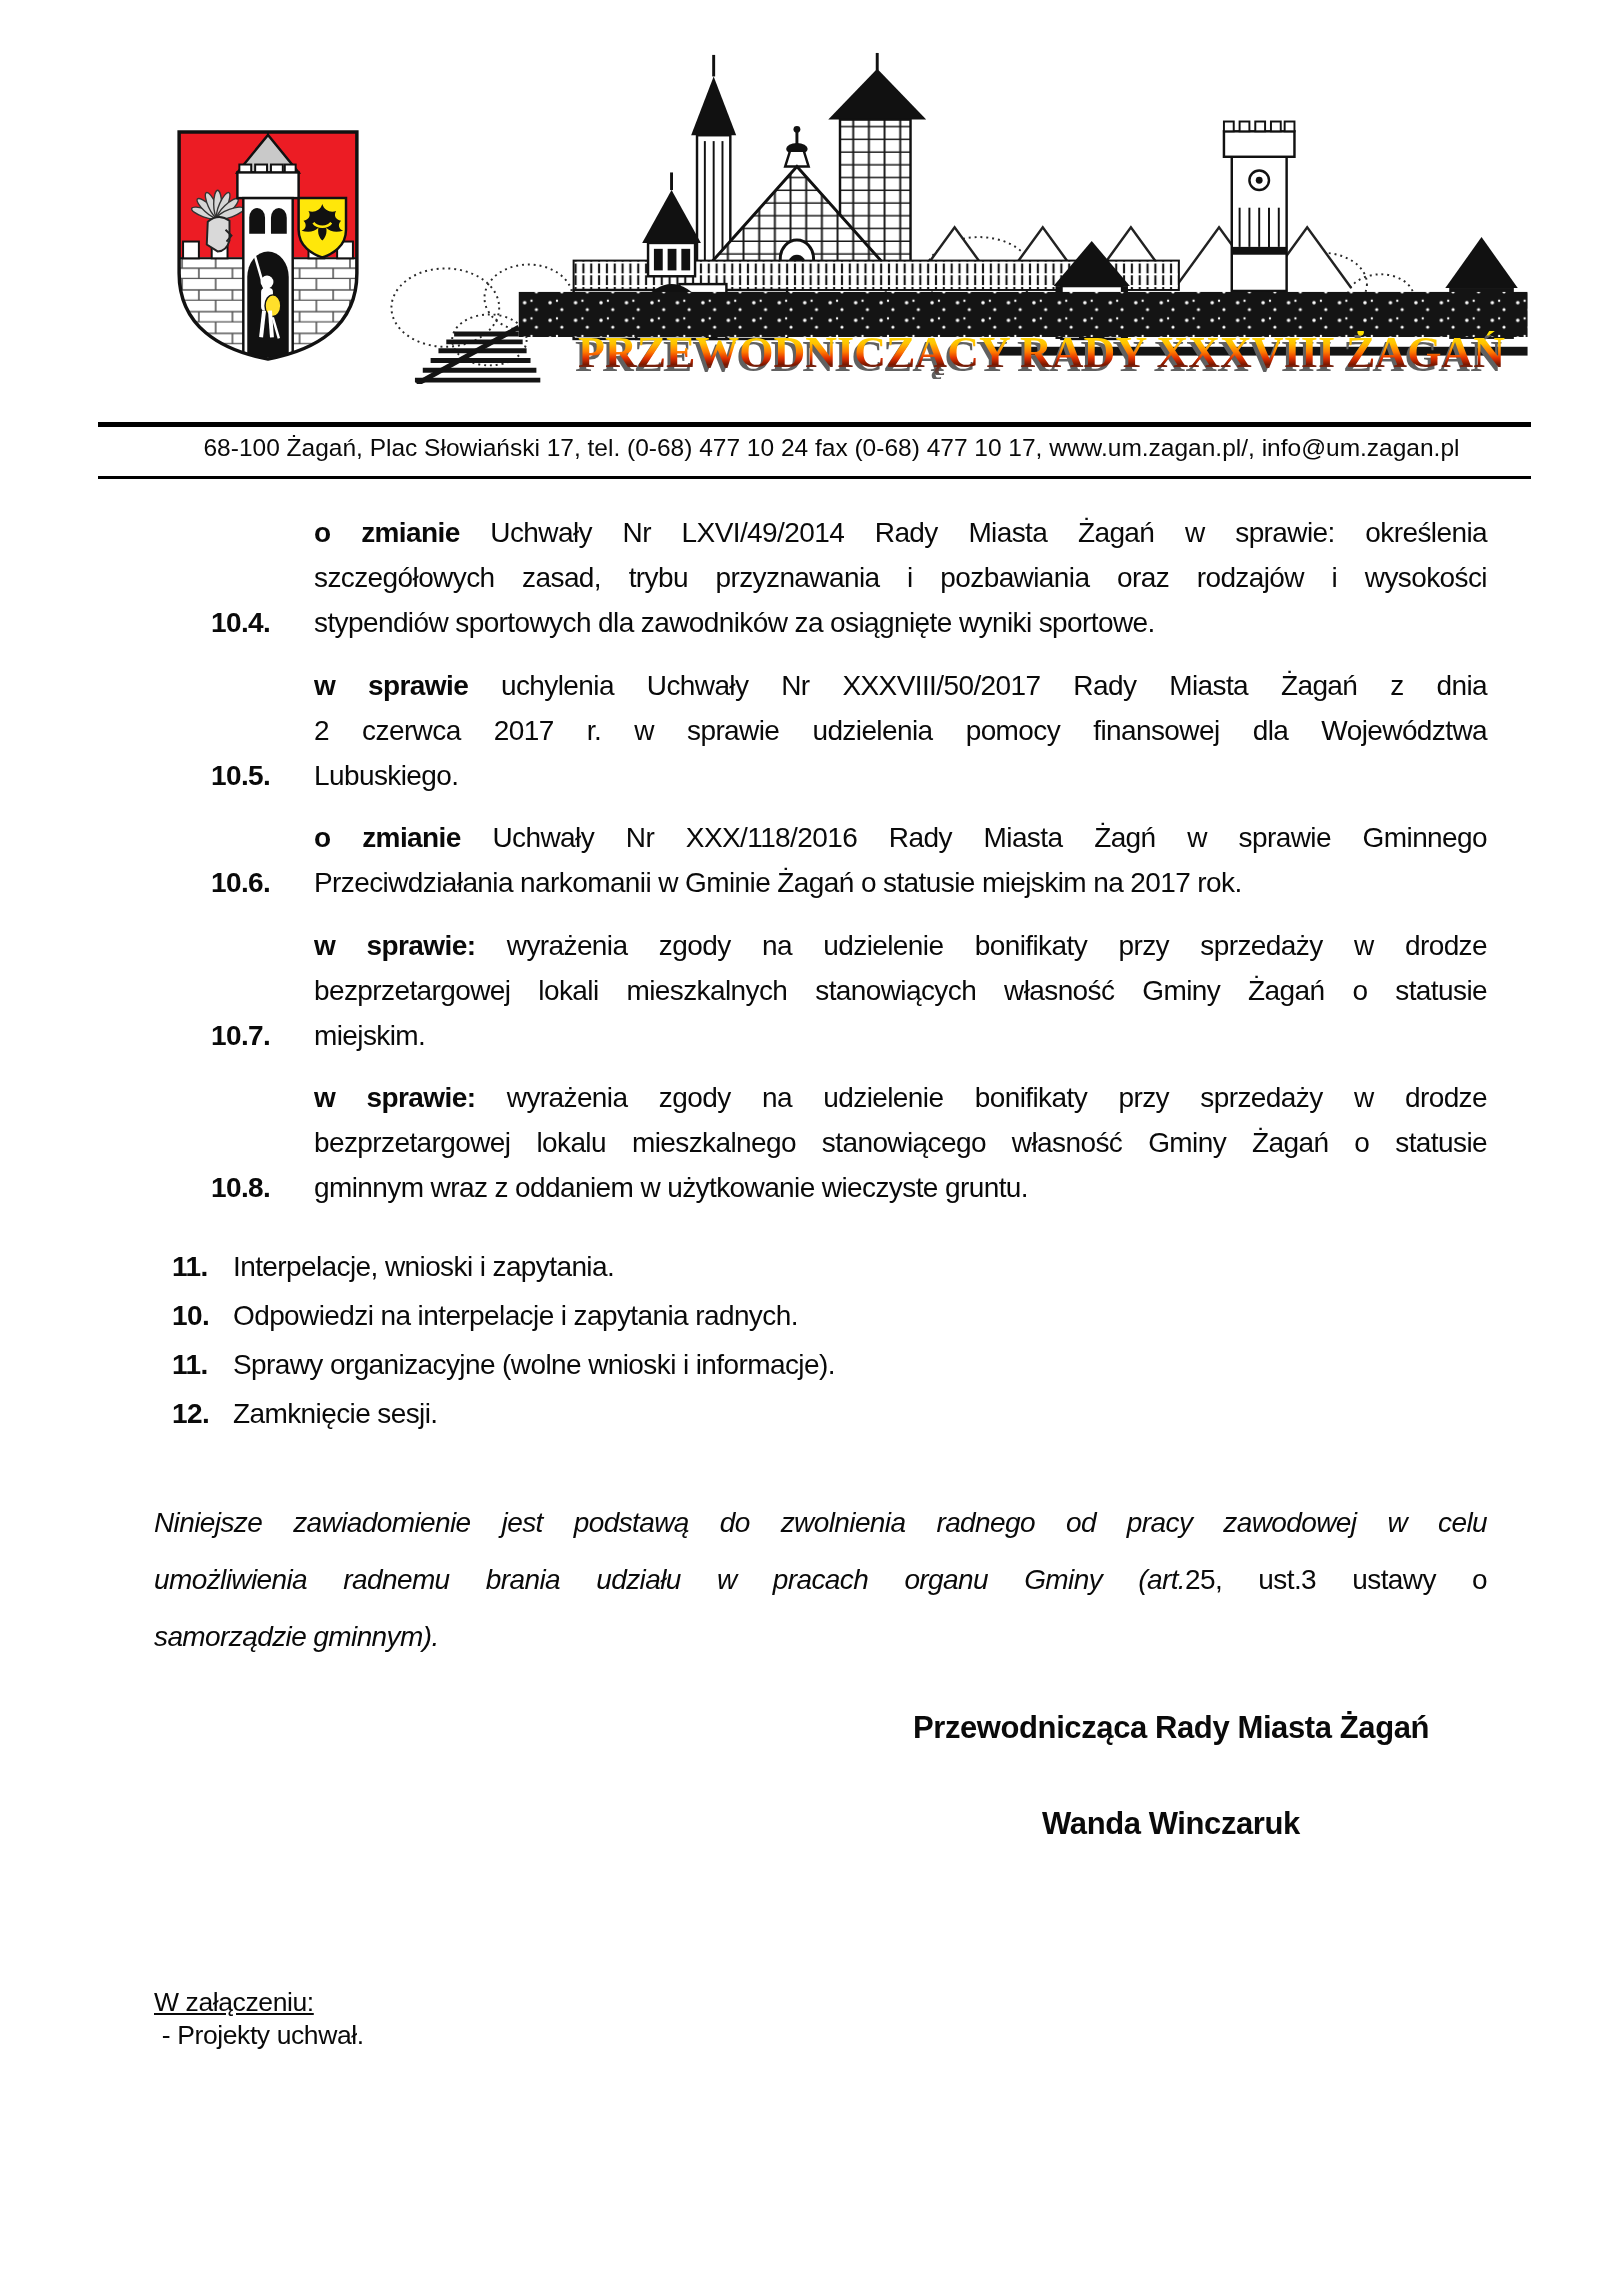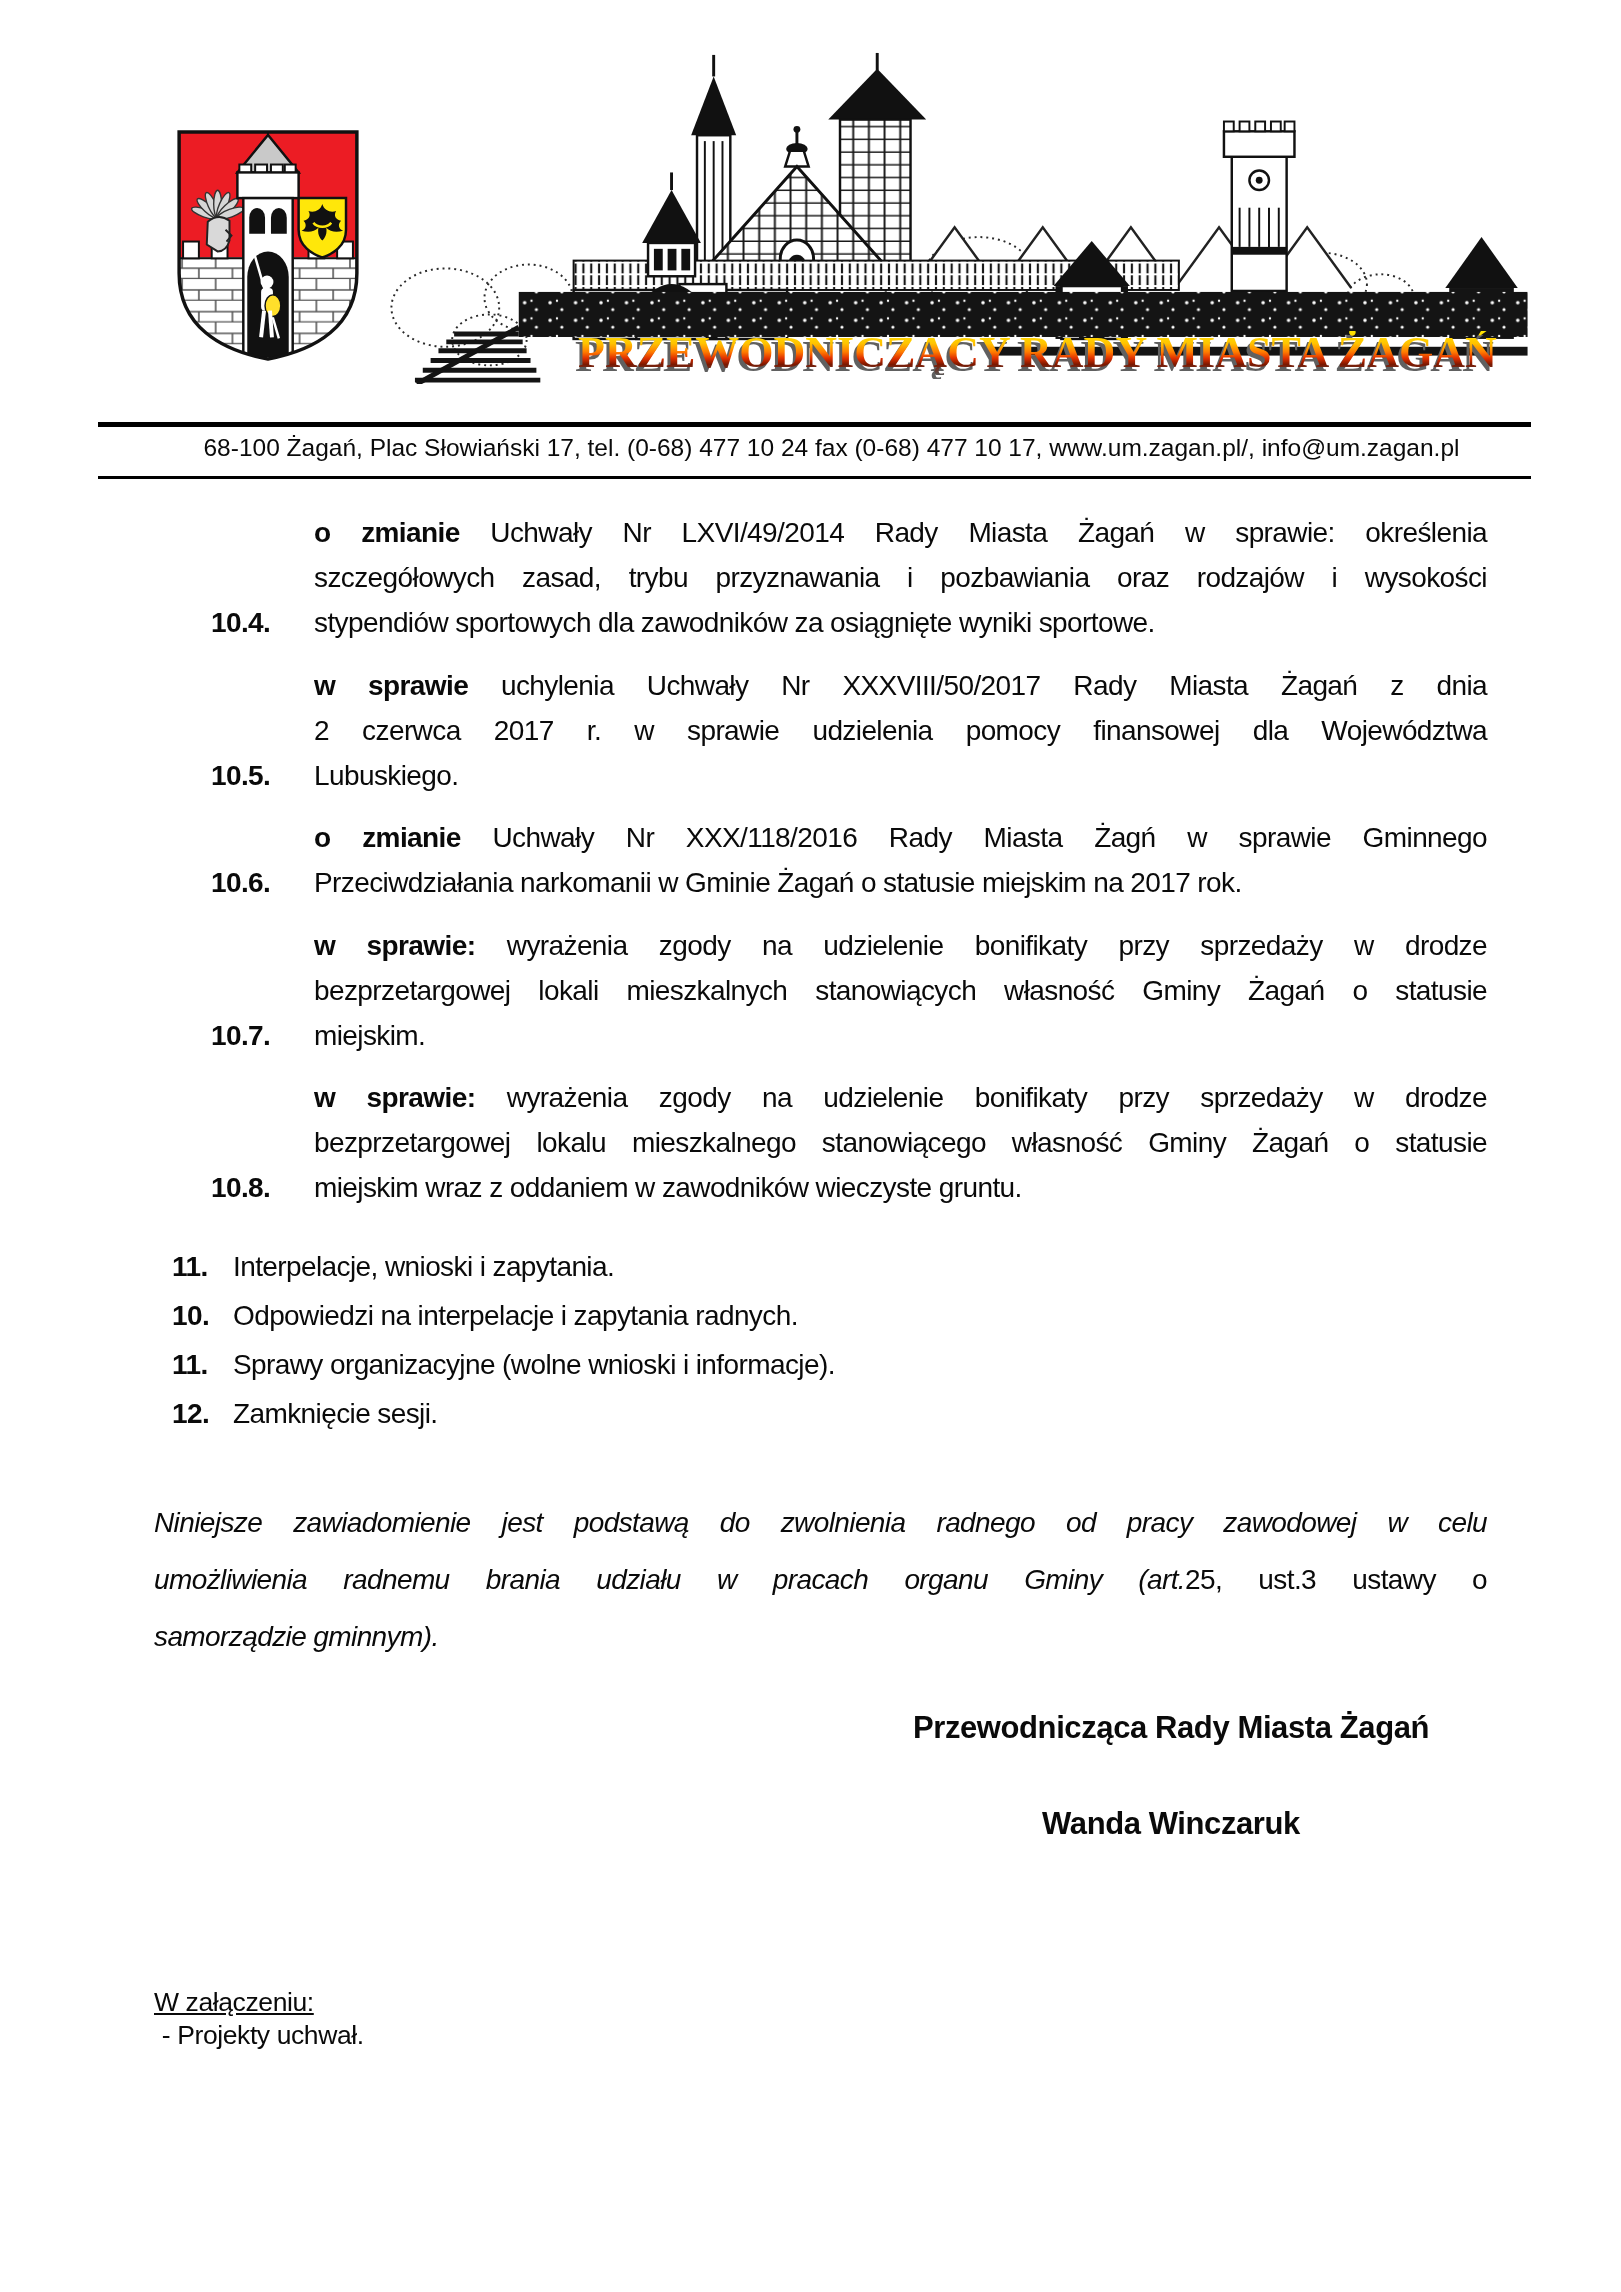--- a/index.html
+++ b/index.html
@@ -254,21 +254,21 @@
       <line x1="24" y1="336" x2="152" y2="336"></line>
       <line x1="32" y1="326" x2="148" y2="326"></line>
       <line x1="40" y1="316" x2="142" y2="316"></line>
       <line x1="48" y1="306" x2="138" y2="306"></line>
       <line x1="56" y1="297" x2="134" y2="297"></line>
       <line x1="64" y1="289" x2="130" y2="289"></line>
       <line x1="26" y1="340" x2="130" y2="282"></line>
     </g>
   </svg>
 
-  <div class="header-title">PRZEWODNICZĄCY RADY MIASTA ŻAGAŃ</div>
+  <div class="header-title">PRZEWODNICZĄCY RADY XXXVIII ŻAGAŃ</div>
 
   <div class="rule rule-top"></div>
   <div class="address-line">68-100 Żagań,  Plac Słowiański 17,  tel. (0-68) 477 10 24  fax (0-68) 477 10 17, www.um.zagan.pl/,  info@um.zagan.pl</div>
   <div class="rule rule-bottom"></div>
 
   <div class="content">
 
     <div class="sub-item">
       <div class="num">10.4.</div>
       <div class="item-body">
@@ -302,21 +302,21 @@
         <div class="jline">bezprzetargowej lokali mieszkalnych stanowiących własność Gminy Żagań o statusie</div>
         <div class="lline">miejskim.</div>
       </div>
     </div>
 
     <div class="sub-item">
       <div class="num">10.8.</div>
       <div class="item-body">
         <div class="jline"><b>w sprawie:</b> <span>wyrażenia zgody na udzielenie bonifikaty przy sprzedaży w drodze</span></div>
         <div class="jline">bezprzetargowej lokalu mieszkalnego stanowiącego własność Gminy Żagań o statusie</div>
-        <div class="lline">miejskim wraz z oddaniem w zawodników wieczyste gruntu.</div>
+        <div class="lline">gminnym wraz z oddaniem w użytkowanie wieczyste gruntu.</div>
       </div>
     </div>
 
     <div class="main-list">
       <div class="main-item">
         <div class="num">11.</div>
         <div class="item-text">Interpelacje, wnioski i zapytania.</div>
       </div>
       <div class="main-item">
         <div class="num">10.</div>

